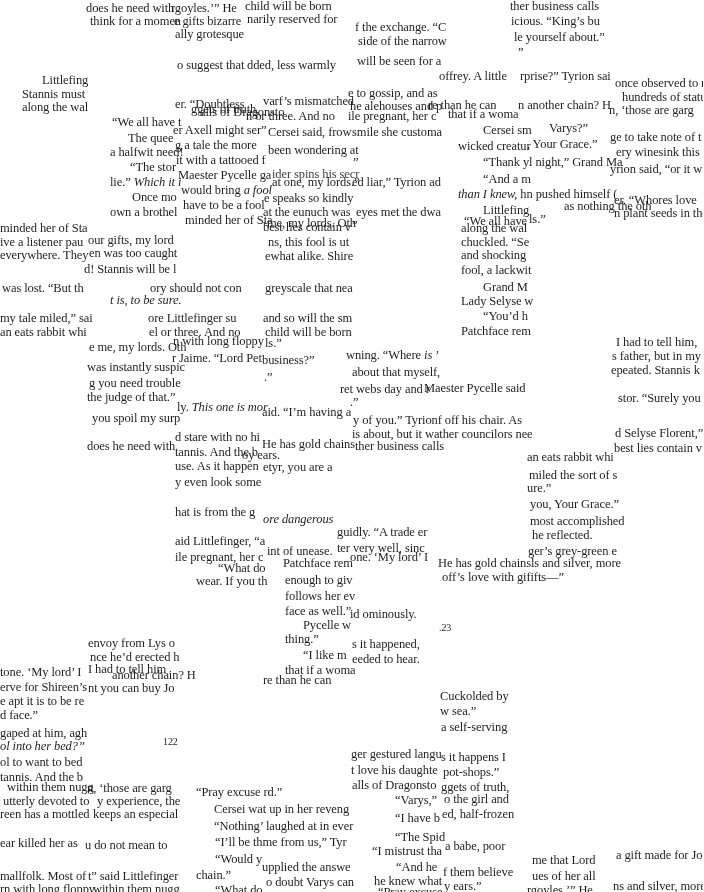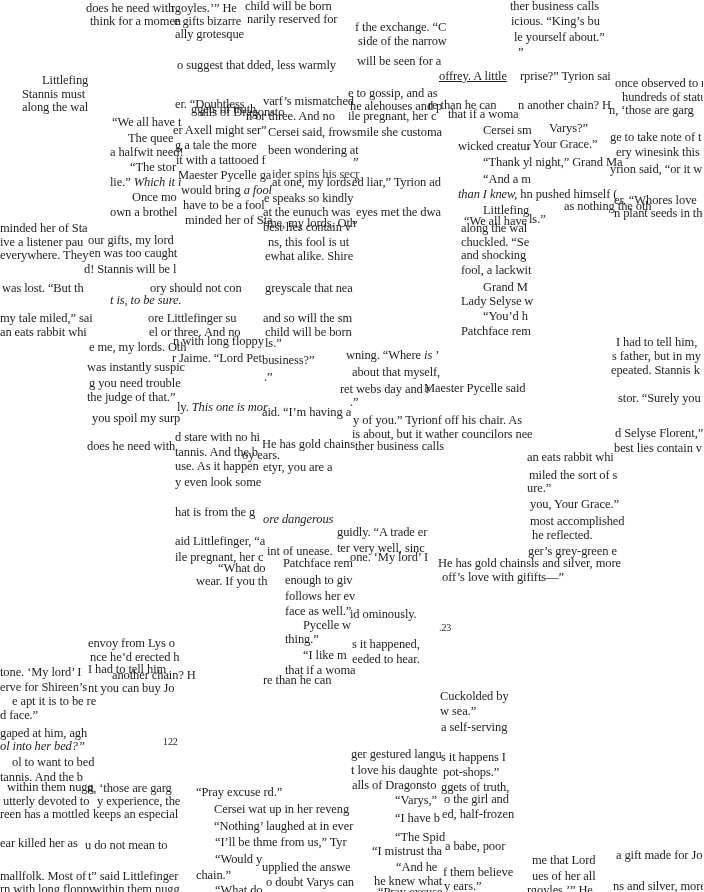--- a/index.html
+++ b/index.html
@@ -48,21 +48,21 @@
     <div class="line" style="left: 358px; top: 35px; color: rgb(31, 31, 31);">side of the narrow</div>
     <div class="line" style="left: 357px; top: 55px; color: rgb(31, 31, 31);">will be seen for a</div>
     <div class="line" style="left: 348px; top: 87px; color: rgb(31, 31, 31);">e to gossip, and as</div>
     <div class="line" style="left: 350px; top: 100px; color: rgb(31, 31, 31);">he alehouses and p</div>
     <div class="line" style="left: 428px; top: 99px; color: rgb(31, 31, 31);">re than he can</div>
     <div class="line" style="left: 448px; top: 108px; color: rgb(31, 31, 31);">that if a woma</div>
     <div class="line" style="left: 510px; top: 0px; color: rgb(31, 31, 31);">ther business calls</div>
     <div class="line" style="left: 511px; top: 15px; color: rgb(31, 31, 31);">icious. “King’s bu</div>
     <div class="line" style="left: 514px; top: 31px; color: rgb(31, 31, 31);">le yourself about.”</div>
     <div class="line" style="left: 518px; top: 46px; color: rgb(31, 31, 31);">”</div>
-    <div class="line" style="left: 439px; top: 70px; color: rgb(31, 31, 31); text-decoration: underline;">offrey. A little</div>
+    <div class="line" style="left: 439px; top: 70px; color: rgb(31, 31, 31);">offrey. A little</div>
     <div class="line" style="left: 520px; top: 70px; color: rgb(31, 31, 31);">rprise?” Tyrion sai</div>
     <div class="line" style="left: 615px; top: 77px; color: rgb(31, 31, 31);">once observed to r</div>
     <div class="line" style="left: 622px; top: 91px; color: rgb(31, 31, 31);">hundreds of statu</div>
     <div class="line" style="left: 518px; top: 99px; color: rgb(31, 31, 31);">n another chain? H</div>
     <div class="line" style="left: 609px; top: 104px; color: rgb(31, 31, 31);">n, ‘those are garg</div>
     <div class="line" style="left: 610px; top: 131px; color: rgb(31, 31, 31);">ge to take note of t</div>
     <div class="line" style="left: 616px; top: 146px; color: rgb(31, 31, 31);">ery winesink this s</div>
     <div class="line" style="left: 610px; top: 163px; color: rgb(31, 31, 31);">yrion said, “or it w</div>
     <div class="line" style="left: 614px; top: 194px; color: rgb(31, 31, 31);">er. “Whores love</div>
     <div class="line" style="left: 614px; top: 207px; color: rgb(31, 31, 31);">n plant seeds in the</div>
@@ -195,29 +195,29 @@
     <div class="line" style="left: 175px; top: 551px; color: rgb(31, 31, 31);">ile pregnant, her c</div>
     <div class="line" style="left: 218px; top: 562px; color: rgb(31, 31, 31);">“What do</div>
     <div class="line" style="left: 196px; top: 575px; color: rgb(31, 31, 31);">wear. If you th</div>
     <div class="line" style="left: 88px; top: 637px; color: rgb(31, 31, 31);">envoy from Lys o</div>
     <div class="line" style="left: 90px; top: 651px; color: rgb(31, 31, 31);">nce he’d erected h</div>
     <div class="line" style="left: 0px; top: 666px; color: rgb(31, 31, 31);">tone. ‘My lord’ I</div>
     <div class="line" style="left: 88px; top: 663px; color: rgb(31, 31, 31);">I had to tell him</div>
     <div class="line" style="left: 112px; top: 669px; color: rgb(31, 31, 31);">another chain? H</div>
     <div class="line" style="left: 0px; top: 681px; color: rgb(31, 31, 31);">erve for Shireen’s</div>
     <div class="line" style="left: 88px; top: 682px; color: rgb(31, 31, 31);">nt you can buy Jo</div>
-    <div class="line" style="left: 0px; top: 695px; color: rgb(31, 31, 31); padding-left: 12px;">e apt it is to be re</div>
+    <div class="line" style="left: 0px; top: 695px; color: rgb(31, 31, 31);">e apt it is to be re</div>
     <div class="line" style="left: 0px; top: 709px; color: rgb(31, 31, 31);">d face.”</div>
     <div class="line" style="left: 440px; top: 690px; color: rgb(31, 31, 31);">Cuckolded by</div>
     <div class="line" style="left: 440px; top: 705px; color: rgb(31, 31, 31);">w sea.”</div>
     <div class="line" style="left: 441px; top: 721px; color: rgb(31, 31, 31);">a self-serving</div>
     <div class="line" style="left: 0px; top: 727px; color: rgb(31, 31, 31);">gaped at him, agh</div>
     <div class="line" style="left: 0px; top: 740px; color: rgb(31, 31, 31); font-style: italic;">ol into her bed?”</div>
     <div class="line pg" style="left: 163px; top: 737px; color: rgb(31, 31, 31);">122</div>
-    <div class="line" style="left: 0px; top: 756px; color: rgb(31, 31, 31); padding-left: 12px;">ol to want to bed</div>
+    <div class="line" style="left: 0px; top: 756px; color: rgb(31, 31, 31);">ol to want to bed</div>
     <div class="line" style="left: 0px; top: 771px; color: rgb(31, 31, 31);">tannis. And the b</div>
     <div class="line" style="left: 7px; top: 781px; color: rgb(31, 31, 31);">within them nugg</div>
     <div class="line" style="left: 87px; top: 782px; color: rgb(31, 31, 31);">n, ‘those are garg</div>
     <div class="line" style="left: 3px; top: 795px; color: rgb(31, 31, 31);">utterly devoted to</div>
     <div class="line" style="left: 97px; top: 795px; color: rgb(31, 31, 31);">y experience, the</div>
     <div class="line" style="left: 0px; top: 808px; color: rgb(31, 31, 31);">reen has a mottled</div>
     <div class="line" style="left: 93px; top: 808px; color: rgb(31, 31, 31);">keeps an especial</div>
     <div class="line" style="left: 0px; top: 837px; color: rgb(31, 31, 31);">ear killed her as</div>
     <div class="line" style="left: 85px; top: 839px; color: rgb(31, 31, 31);">u do not mean to</div>
     <div class="line" style="left: 0px; top: 870px; color: rgb(31, 31, 31);">mallfolk. Most of</div>

